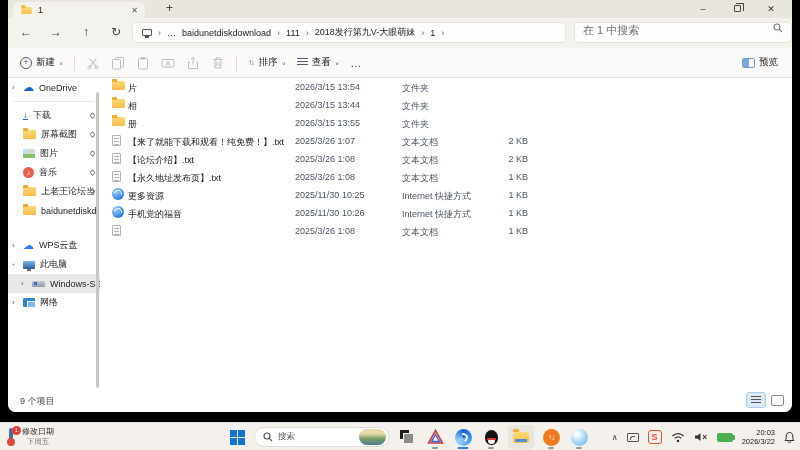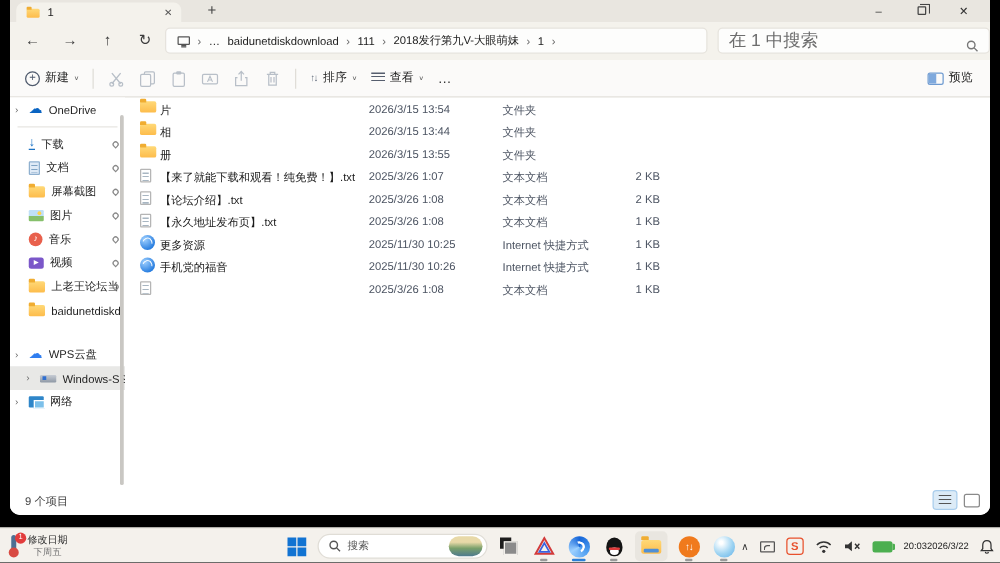--- a/index.html
+++ b/index.html
@@ -19,21 +19,21 @@
   .maxbox { display:inline-block; width:7px; height:7px; border:1px solid #444; border-radius:1px; position:relative; }
   .maxbox::before { content:""; position:absolute; left:1px; top:-3px; width:7px; height:7px; border-top:1px solid #444; border-right:1px solid #444; border-radius:0 1px 0 0; }
 
   
   .addrbar { position:relative; height:30px; background:#f4f2ec; }
   .navbtn { position:absolute; top:7px; font-size:12px; color:#3c3c3c; width:20px; text-align:center; }
   .addr-field { position:absolute; left:124px; top:4px; width:434px; height:21px; background:#fdfdfc; border:1px solid #e6e3dd; border-radius:4px; display:flex; align-items:center; gap:6px; padding:0 9px; font-size:9px; color:#222; white-space:nowrap; overflow:hidden; }
   .crumb-sep { color:#666; font-size:9px; }
   .pc-glyph { display:inline-block; width:10px; height:7px; border:1px solid #555; border-radius:1px; position:relative; }
   .pc-glyph::after { content:""; position:absolute; left:2px; bottom:-3px; width:4px; height:1px; background:#555; box-shadow:0 -1px 0 -0px #555; }
-  .addr-search { position:absolute; left:566px; top:4px; width:218px; height:21px; background:#fdfdfc; border:1px solid #e6e3dd; border-radius:4px; display:flex; align-items:flex-end; padding:0 8px; font-size:14px; color:#6d6d6d; }
+  .addr-search { position:absolute; left:566px; top:4px; width:218px; height:21px; background:#fdfdfc; border:1px solid #e6e3dd; border-radius:4px; display:flex; align-items:flex-start; padding:0 8px; font-size:11px; color:#6d6d6d; }
   .addr-search svg { margin-left:auto; }
 
   
   .toolbar { position:relative; height:30px; background:#fbfaf9; border-bottom:1px solid #e3e1dc; display:flex; align-items:center; gap:11px; padding:0 12px; }
   .tbtn { display:flex; align-items:center; gap:4px; font-size:9.5px; color:#1c1c1c; }
   .tb-sep { width:1px; height:16px; background:#e0ddd8; }
   .caret { font-size:6px; color:#666; transform:scaleY(.8); }
   .newico { width:12px; height:12px; border:1px solid #4f5a6d; border-radius:50%; color:#4f5a6d; display:flex; align-items:center; justify-content:center; font-size:9px; line-height:1; }
   .sortico { font-size:8px; color:#4f5a6d; letter-spacing:-1px; transform:scaleX(.9); }
   .viewico { width:11px; height:9px; background:repeating-linear-gradient(#565e6e 0 1px,transparent 1px 3px); }
@@ -134,21 +134,21 @@
   .bfolder::after { content:""; position:absolute; left:2px; bottom:1px; width:12px; height:3px; background:#4f8fd6; border-radius:1px; }
   .ocirc { width:17px; height:17px; border-radius:50%; background:#f07a1d; color:#fff; display:flex; align-items:center; justify-content:center; font-size:8px; letter-spacing:-1px; }
   .bcirc { width:17px; height:17px; border-radius:50%; background:radial-gradient(circle at 35% 30%,#fff 8%,#9fd4f2 55%,#5fb0e8); }
   .tb-tray { position:absolute; right:5px; top:0; height:28px; display:flex; align-items:center; gap:9px; color:#333; }
   .tray-chev { font-size:8px; color:#333; }
   .cast { width:12px; height:9px; border:1px solid #555; border-radius:1px; position:relative; }
   .cast::after { content:""; position:absolute; left:2px; bottom:1px; width:4px; height:3px; border-top:1px solid #555; border-left:1px solid #555; border-radius:3px 0 0 0; }
   .sogou { width:14px; height:14px; border:1.5px solid #e8512d; border-radius:3px; color:#e8512d; font-weight:bold; font-size:9px; display:flex; align-items:center; justify-content:center; }
   .batt { width:16px; height:9px; background:#4caf50; border-radius:2px; position:relative; }
   .batt::after { content:""; position:absolute; right:-2px; top:2px; width:2px; height:5px; background:#4caf50; border-radius:0 1px 1px 0; }
-  .clock { display:flex; flex-direction:row; align-items:flex-end; font-size:7.5px; line-height:1.25; color:#222; }
+  .clock { display:flex; flex-direction:column; align-items:flex-end; font-size:7.5px; line-height:1.25; color:#222; }
 </style>
 </head>
 <body>
 
 <div class="window">
 
   <div class="tabbar">
     <div class="tab">
       <span class="icf" style="transform:scale(.8)"></span>
       <span>1</span>
@@ -244,58 +244,53 @@
       <span class="iccloud">☁</span>
       <span class="sb-label">OneDrive</span>
     </div>
     <div class="sb-div"></div>
     <div class="sb-item">
       <span class="icdl">↓</span>
       <span class="sb-label">下载</span>
       <span class="pin"></span>
     </div>
     <div class="sb-item">
-      <span class="icdoc"></span>
-      <span class="sb-label">文档</span>
-      <span class="pin"></span>
-    </div>
-    <div class="sb-item">
       <span class="icf"></span>
       <span class="sb-label">屏幕截图</span>
       <span class="pin"></span>
     </div>
     <div class="sb-item">
       <span class="icpic"></span>
       <span class="sb-label">图片</span>
       <span class="pin"></span>
     </div>
     <div class="sb-item">
       <span class="icmus">♪</span>
       <span class="sb-label">音乐</span>
       <span class="pin"></span>
     </div>
     <div class="sb-item">
-      <span class="icvid"></span>
-      <span class="sb-label">视频</span>
-      <span class="pin"></span>
-    </div>
-    <div class="sb-item">
       <span class="icf"></span>
       <span class="sb-label">上老王论坛当</span>
       <span class="pin"></span>
     </div>
     <div class="sb-item">
       <span class="icf"></span>
       <span class="sb-label">baidunetdiskdc</span>
     </div>
     <div class="sb-spacer"></div>
     <div class="sb-item">
       <span class="chev">›</span>
       <span class="iccloud" style="color:#2f7ef0">☁</span>
       <span class="sb-label">WPS云盘</span>
+    </div>
+    <div class="sb-item">
+      <span class="chev chev-open">›</span>
+      <span class="icpc"></span>
+      <span class="sb-label">此电脑</span>
     </div>
     <div class="sb-item sb-sel sb-indent">
       <span class="chev">›</span>
       <span class="ichd"></span>
       <span class="sb-label" style="max-width:52px">Windows-SSD</span>
     </div>
     <div class="sb-item">
       <span class="chev">›</span>
       <span class="icnet"></span>
       <span class="sb-label">网络</span>

